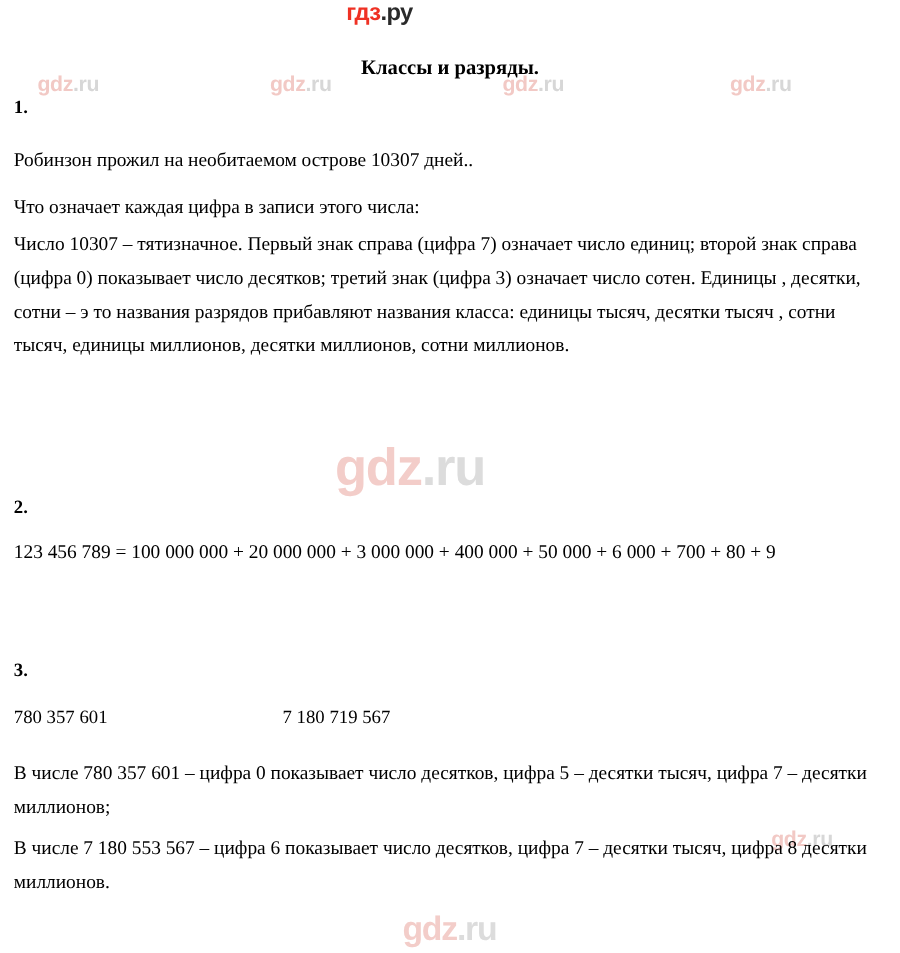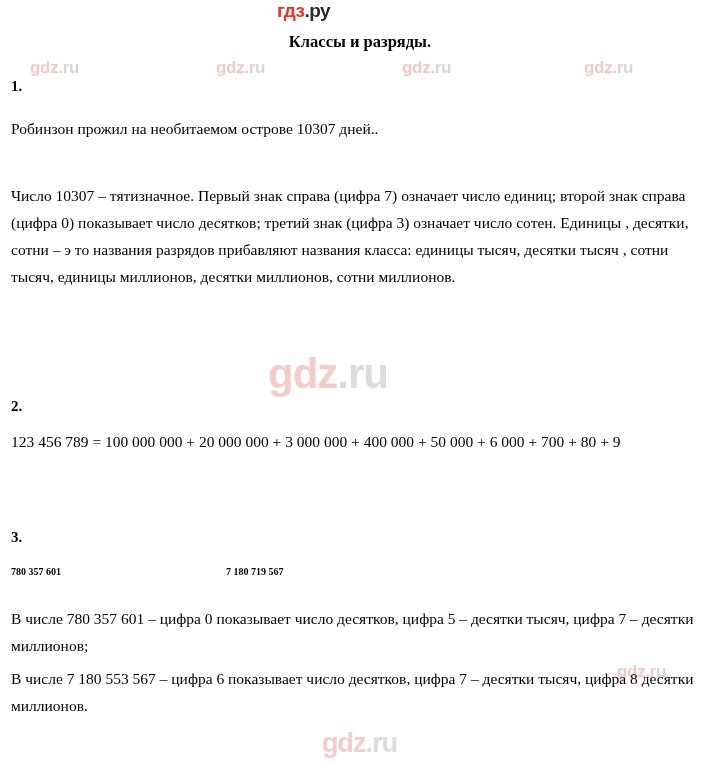--- a/index.html
+++ b/index.html
@@ -52,21 +52,21 @@
     font-size: 42px;
     color: #f3cdc9;
     letter-spacing: -1px;
   }
   .wm-big .ru { color: #dcdcdc; }
 
   
   .doc-title {
     position: absolute;
     left: 0;
-    top: 32px;
+    top: 44px;
     width: 720px;
     text-align: center;
     font-weight: bold;
     font-size: 16.5px;
   }
   .num {
     position: absolute;
     left: 11px;
     font-weight: bold;
     font-size: 15px;
@@ -79,22 +79,21 @@
     line-height: 27px;
     text-align: left;
   }
   .para.block {
     width: 698px;
   }
   .two-col {
     position: absolute;
     left: 11px;
     width: 700px;
-    font-size: 10px;
-    font-weight: bold;
+    font-size: 15px;
   }
   .two-col .c1 { display: inline-block; width: 215px; }
   .two-col .c2 { display: inline-block; }
 </style>
 </head>
 <body>
 
 <div class="page">
 
   <div class="logo-top"><span>гдз</span><span class="ru">.ру</span></div>
@@ -105,20 +104,21 @@
   <div class="wm-small" style="left:584px; top:58px;"><span>gdz</span><span class="ru">.ru</span></div>
   <div class="wm-small" style="left:617px; top:662px;"><span>gdz</span><span class="ru">.ru</span></div>
 
   <div class="wm-big" style="left:268px; top:350px;"><span>gdz</span><span class="ru">.ru</span></div>
   <div class="wm-big" style="left:322px; top:728px; font-size:27px;"><span>gdz</span><span class="ru">.ru</span></div>
 
   <div class="doc-title">Классы и разряды.</div>
 
   <div class="num" style="top:78px;">1.</div>
   <div class="para" style="top:115px;">Робинзон прожил  на необитаемом острове 10307 дней..</div>
+  <div class="para" style="top:152px;">Что означает каждая цифра в записи этого числа:</div>
   <div class="para block" style="top:182px;">Число 10307 – тятизначное. Первый знак справа (цифра 7) означает число единиц;  второй знак справа (цифра 0)  показывает  число десятков;  третий знак  (цифра 3) означает число сотен. Единицы , десятки, сотни – э то названия разрядов прибавляют названия класса: единицы тысяч, десятки тысяч , сотни тысяч, единицы миллионов, десятки миллионов, сотни миллионов.</div>
 
   <div class="num" style="top:398px;">2.</div>
   <div class="para" style="top:428px;">123 456 789 = 100 000 000 + 20 000 000 + 3 000 000 + 400 000 + 50 000 + 6 000 + 700 + 80 + 9</div>
 
   <div class="num" style="top:529px;">3.</div>
   <div class="two-col" style="top:566px;">
     <span class="c1">780 357 601</span><span class="c2">7 180 719 567</span>
   </div>
   <div class="para block" style="top:605px;">В числе  780 357 601 – цифра 0 показывает число десятков, цифра 5 – десятки тысяч, цифра 7 – десятки миллионов;</div>

